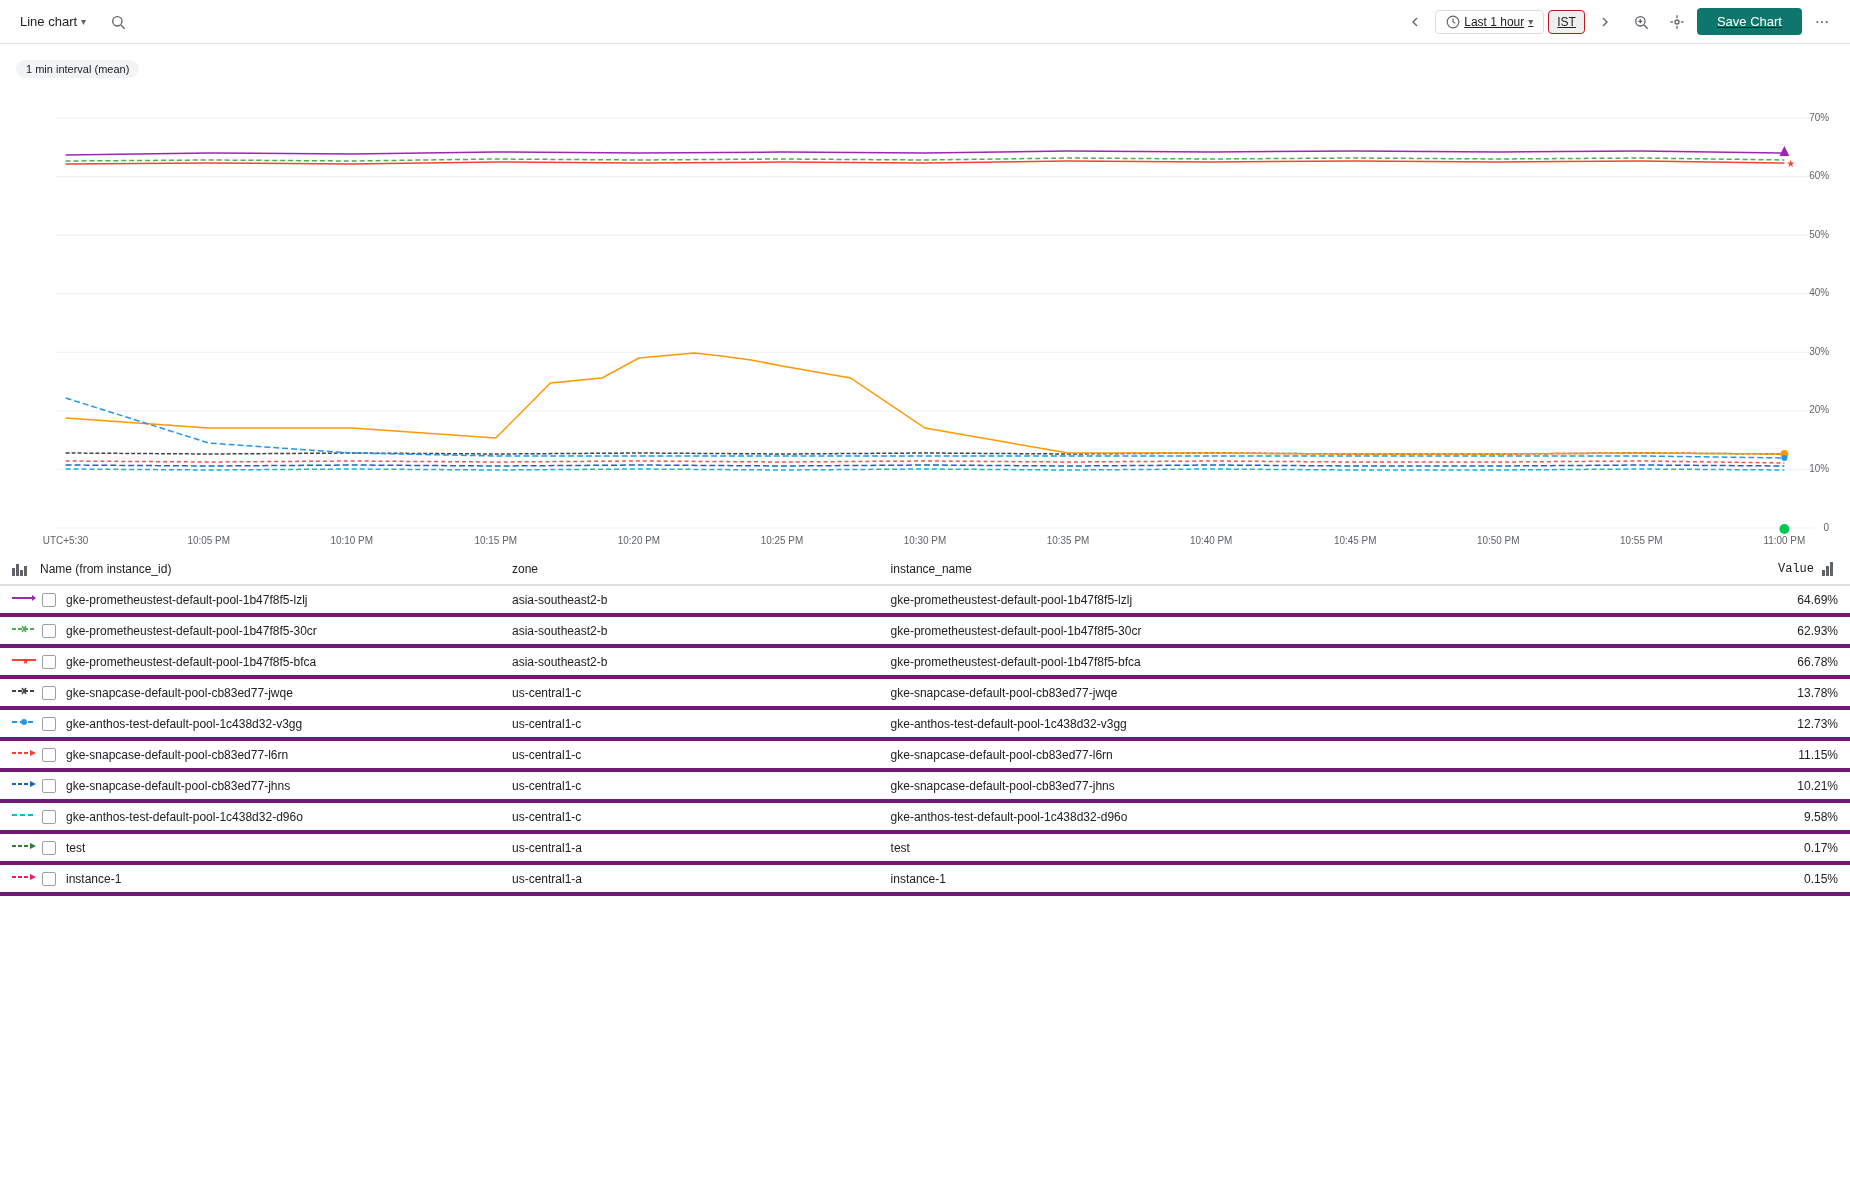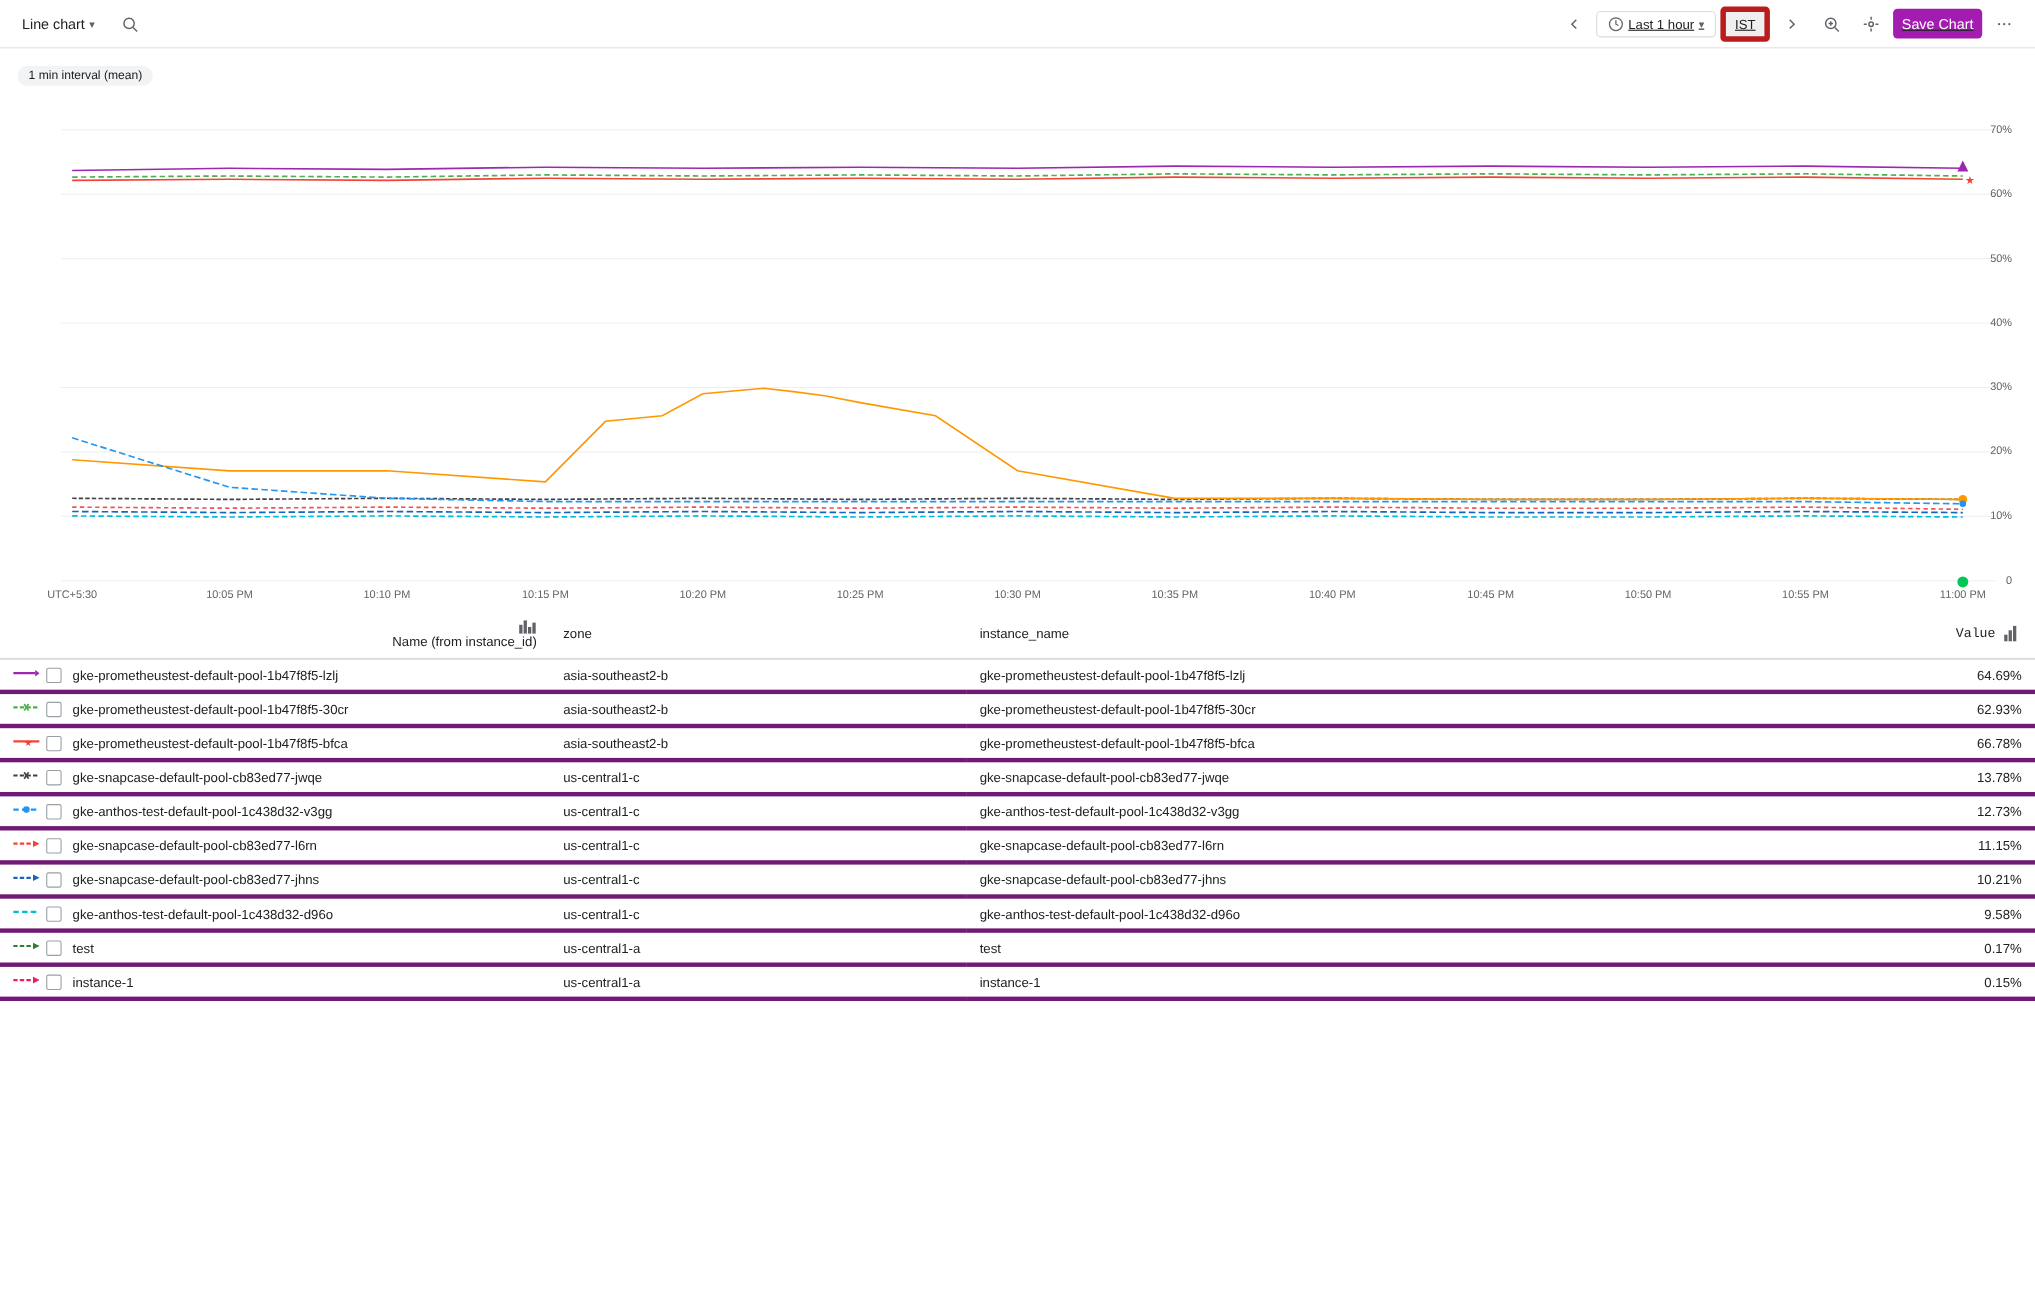--- a/index.html
+++ b/index.html
@@ -59,29 +59,29 @@
       border-radius: 4px;
       cursor: pointer;
       font-size: 12px;
       color: #202124;
       background: #fff;
     }
     .timezone-badge {
       display: flex;
       align-items: center;
       padding: 4px 8px;
-      border: 5px solid #b91c1c;
+      border: 1px solid #b91c1c;
       border-radius: 4px;
       font-size: 12px;
       color: #202124;
       cursor: pointer;
     }
     .save-chart-btn {
-      padding: 6px 8px;
-      background: #a21caf;
+      padding: 6px 20px;
+      background: #0f766e;
       color: #fff;
       border: none;
       border-radius: 4px;
       cursor: pointer;
       font-size: 13px;
       font-weight: 500;
     }
     .more-btn {
       width: 32px; height: 32px;
       display: flex; align-items: center; justify-content: center;
@@ -157,21 +157,21 @@
     }
     .bar-icon {
       display: flex; align-items: flex-end; gap: 1px;
       width: 16px; height: 14px;
     }
     .bar-icon span {
       display: block;
       background: #5f6368;
       width: 3px;
     }
-    .th-name { display: flex; align-items: flex-end; gap: 0; flex-direction: column; }
+    .th-name { display: flex; align-items: flex-start; gap: 12px; }
   </style>
 </head>
 <body>
 
 <div class="toolbar">
   <div class="toolbar-left">
     <div class="chart-type-selector">
       <span>Line chart</span>
       <span class="chevron-down">▾</span>
     </div>

